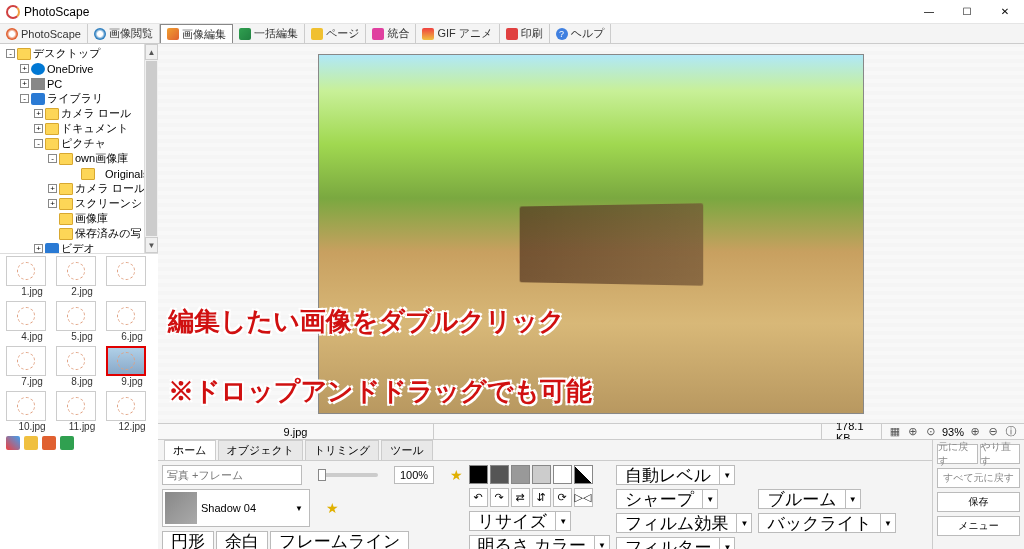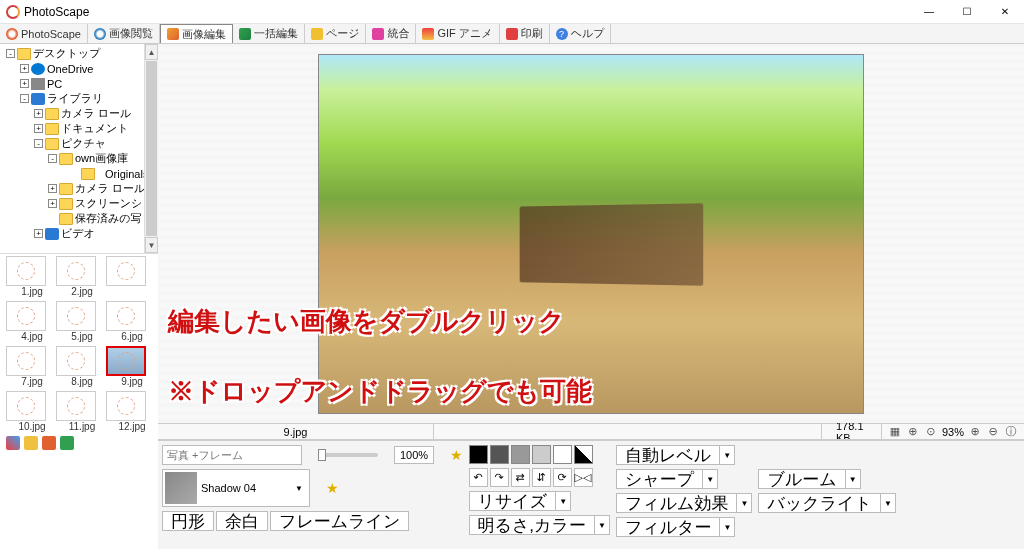--- a/index.html
+++ b/index.html
@@ -196,20 +196,25 @@
             <span>カメラ ロール</span>
           </div>
           <div class="tree-node" style="padding-left: 46px;">
             <span class="tree-toggle">+</span>
             <span class="tree-icon folder"></span>
             <span>スクリーンショ</span>
           </div>
           <div class="tree-node" style="padding-left: 46px;">
             <span class="tree-toggle" style="visibility: hidden;"></span>
             <span class="tree-icon folder"></span>
+            <span>画像庫</span>
+          </div>
+          <div class="tree-node" style="padding-left: 46px;">
+            <span class="tree-toggle" style="visibility: hidden;"></span>
+            <span class="tree-icon folder"></span>
             <span>保存済みの写</span>
           </div>
           <div class="tree-node" style="padding-left: 32px;">
             <span class="tree-toggle">+</span>
             <span class="tree-icon special"></span>
             <span>ビデオ</span>
           </div>
         </div>
       <div class="tree-scroll">
         <div class="scroll-arrow">▲</div>
@@ -295,20 +300,26 @@
         <span class="status-icon">⊙</span>
         <span>93%</span>
         <span class="status-icon">⊕</span>
         <span class="status-icon">⊖</span>
         <span class="status-icon">ⓘ</span>
       </div>
     </div>
 
     <div class="bottom-panel">
       <div class="editor-tabs-area">
+        <div class="editor-tabs">
+          <div class="editor-tab active">ホーム</div>
+          <div class="editor-tab">オブジェクト</div>
+          <div class="editor-tab">トリミング</div>
+          <div class="editor-tab">ツール</div>
+        </div>
         <div class="editor-body">
 
           <div class="editor-col">
             <div class="frame-row">
               <input class="frame-input" placeholder="写真 +フレーム" style="">
               <div class="slider-track">
                   <div class="slider-knob"></div>
                 </div>
               <div class="pct-box">100%</div>
               <span class="star">★</span>
@@ -397,15 +408,24 @@
             <div class="btn-row">
                 <div class="split-btn">
                   <div class="edit-btn wide">バックライト</div>
                   <div class="edit-btn drop">▼</div>
                 </div>
               </div>
           </div>
         </div>
       </div>
 
+      <div class="redo-panel">
+        <div class="redo-row">
+          <div class="redo-btn">元に戻す</div>
+          <div class="redo-btn">やり直す</div>
+        </div>
+        <div class="redo-btn full">すべて元に戻す</div>
+        <div class="redo-btn full enabled">保存</div>
+        <div class="redo-btn full enabled">メニュー</div>
+      </div>
     </div>
   </div>
 </div>
 
 </body></html>

